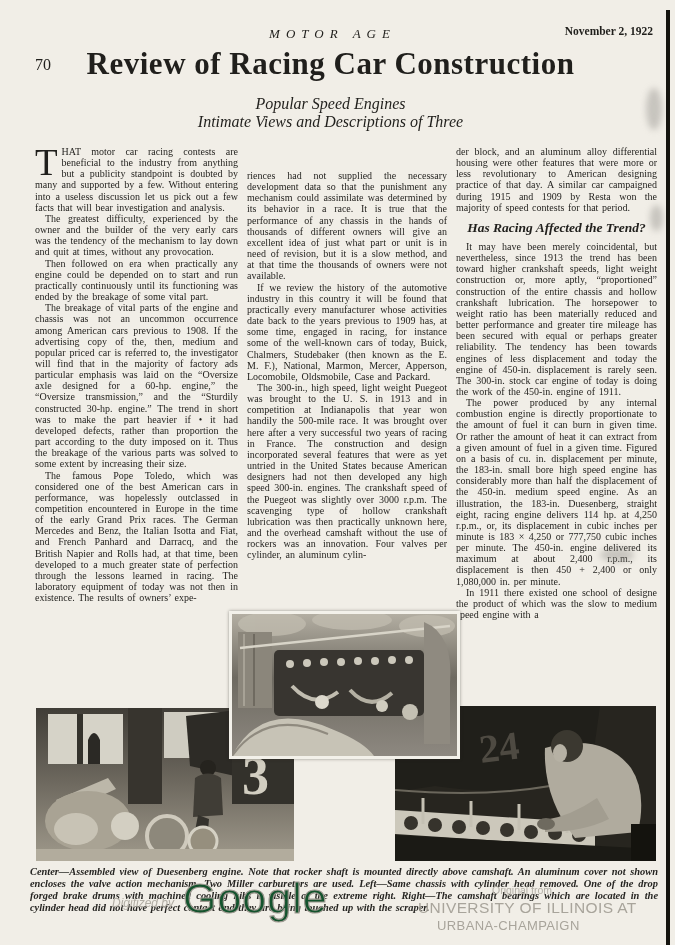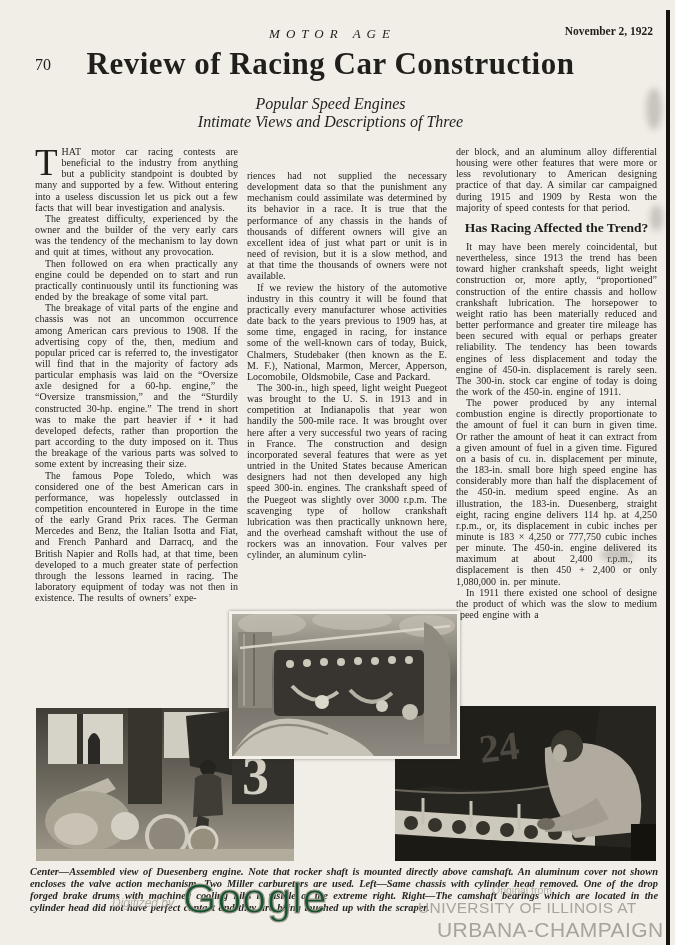--- a/index.html
+++ b/index.html
@@ -20,21 +20,21 @@
 
   
   .col{position:absolute;top:146px;text-align:justify;}
   .col p{margin:0;font-size:10px;line-height:11.15px;text-indent:10px;
          word-spacing:1.2px;}
   .col p.noindent{text-indent:0;}
   #col1{left:35px;width:203px;}
   #col2{left:247px;width:200px;margin-top:24px;}
   #col3{left:456px;width:201px;}
   .dropcap{float:left;font-size:37px;line-height:29px;padding:2px 4px 0 0;}
-  .subhead{text-align:center;font-weight:bold;margin:5px 0 4px;}
+  .subhead{text-align:center;font-style:italic;font-weight:bold;margin:5px 0 4px;}
   #col2 .subhead{font-size:12.5px;}
   #col3 .subhead{font-size:13.5px;margin:7px 0 5px;}
 
   
   .photo{position:absolute;background:#55524b;}
   .photo svg{display:block;width:100%;height:100%;}
   #photo-left{left:36px;top:708px;width:258px;height:153px;z-index:1;}
   #photo-right{left:395px;top:706px;width:261px;height:155px;z-index:1;}
   #photo-center{left:229px;top:611px;width:225px;height:142px;z-index:2;
                 border:3px solid #f3f1ea;box-shadow:0 0 3px rgba(40,38,33,.45);}
@@ -44,21 +44,21 @@
            font-weight:bold;font-style:italic;font-size:10.4px;line-height:12.1px;
            text-align:justify;word-spacing:1px;color:#262522;}
 
   
   .wm{position:absolute;z-index:3;pointer-events:none;font-family:"Liberation Sans",sans-serif;}
   #wm-digitized{left:106px;top:896px;font-size:12px;font-style:italic;color:#b1ada4;margin-left:6px;}
   #wm-google{left:183px;top:874px;font-size:43px;font-family:Liberation Sans, sans-serif;
              color:#14532d;-webkit-text-stroke:1.2px #9e9a91;letter-spacing:1px;}
   #wm-original{left:492px;top:884px;font-size:10.5px;color:#b3afa6;}
   #wm-univ{left:418px;top:899px;font-size:15.5px;color:#a8a49b;letter-spacing:.4px;}
-  #wm-city{left:437px;top:918px;font-size:21px;color:#a8a49b;letter-spacing:.4px;}
+  #wm-city{left:437px;top:918px;font-size:13px;color:#a8a49b;letter-spacing:.4px;}
 
   
   .edge-line{position:absolute;left:666px;top:10px;width:4px;height:935px;
              background:#15140f;z-index:4;}
   .smudge{position:absolute;border-radius:50%;filter:blur(3px);
           background:rgba(138,136,129,.4);z-index:0;}
   #smudge1{left:646px;top:88px;width:16px;height:42px;}
   #smudge2{left:650px;top:205px;width:13px;height:26px;}
   #smudge3{left:600px;top:548px;width:34px;height:14px;}
 </style>

